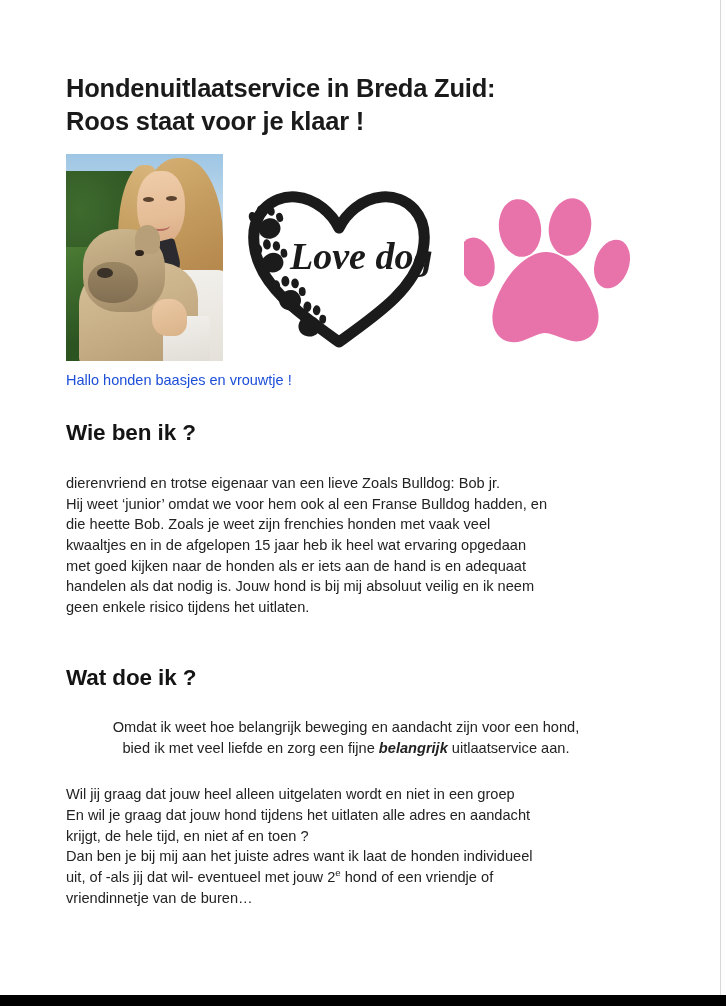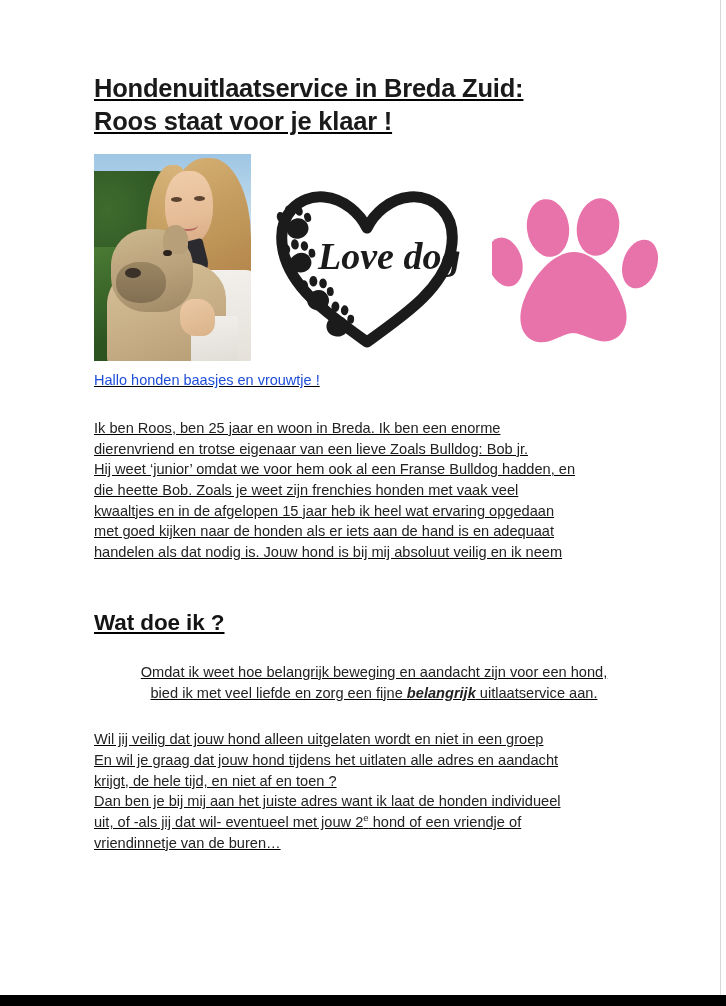--- a/index.html
+++ b/index.html
@@ -45,24 +45,23 @@
     position: absolute;
     left: 0;
     bottom: 0;
     width: 726px;
     height: 11px;
     background: #000000;
   }
 
   .content {
     position: absolute;
-    left: 94px;
+    left: 66px;
     top: 0;
     width: 560px;
-    text-decoration: underline;
   }
 
   
   .doc-title {
     margin: 0;
     padding-top: 72px;
     font-size: 25.5px;
     line-height: 1.30;
     font-weight: bold;
     color: #1a1a1a;
@@ -332,40 +331,41 @@
             <path d="M82 58 C 104 58, 126 86, 133 112 C 140 138, 122 152, 104 146
                      C 92 142, 86 139, 81 139 C 75 139, 69 143, 58 147
                      C 40 153, 23 139, 30 112 C 38 85, 60 58, 82 58 Z"></path>
           </g>
         </svg>
       </div>
     </div>
 
     <p class="greeting">Hallo honden baasjes en vrouwtje !</p>
 
+    <h2 class="section-head first">Wie ben ik ?</h2>
 
     <p class="para p-intro">
-      <span class="ln">Ik ben Roos, ben 25 jaar en woon in Breda. Ik ben een enorme</span>
       <span class="ln">dierenvriend en trotse eigenaar van een lieve Zoals Bulldog: Bob jr.</span>
       <span class="ln">Hij weet ‘junior’ omdat we voor hem ook al een Franse Bulldog hadden, en</span>
       <span class="ln">die heette Bob. Zoals je weet zijn frenchies honden met vaak veel</span>
       <span class="ln">kwaaltjes en in de afgelopen 15 jaar heb ik heel wat ervaring opgedaan</span>
       <span class="ln">met goed kijken naar de honden als er iets aan de hand is en adequaat</span>
       <span class="ln">handelen als dat nodig is. Jouw hond is bij mij absoluut veilig en ik neem</span>
+      <span class="ln">geen enkele risico tijdens het uitlaten.</span>
     </p>
 
     <h2 class="section-head second">Wat doe ik ?</h2>
 
     <p class="para p-what">
       <span class="ln">Omdat ik weet hoe belangrijk beweging en aandacht zijn voor een hond,</span>
       <span class="ln"><span>bied ik met veel liefde en zorg een fijne </span><span class="em-strong">belangrijk</span><span> uitlaatservice aan.</span></span>
     </p>
 
     <p class="para p-ask">
-      <span class="ln">Wil jij veilig dat jouw hond alleen uitgelaten wordt en niet in een groep</span>
+      <span class="ln">Wil jij graag dat jouw heel alleen uitgelaten wordt en niet in een groep</span>
       <span class="ln">En wil je graag dat jouw hond tijdens het uitlaten alle adres en aandacht</span>
       <span class="ln">krijgt, de hele tijd, en niet af en toen ?</span>
       <span class="ln">Dan ben je bij mij aan het juiste adres want ik laat de honden individueel</span>
       <span class="ln"><span>uit, of -als jij dat wil- eventueel met jouw 2</span><sup class="ord">e</sup><span> hond of een vriendje of</span></span>
       <span class="ln">vriendinnetje van de buren…</span>
     </p>
 
   </div>
 
   <div class="bottom-bar"></div>

